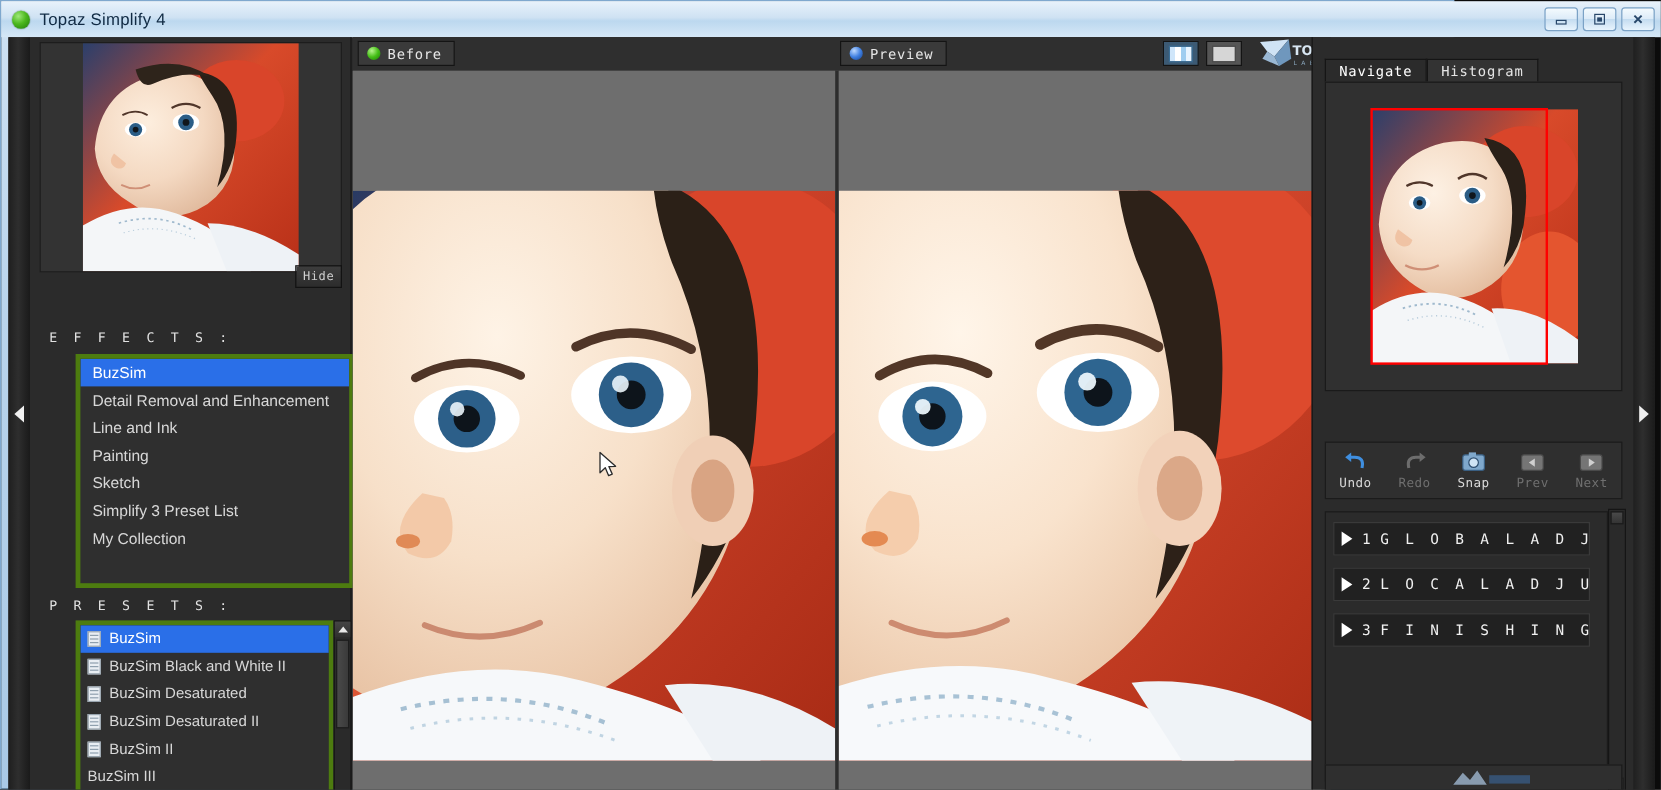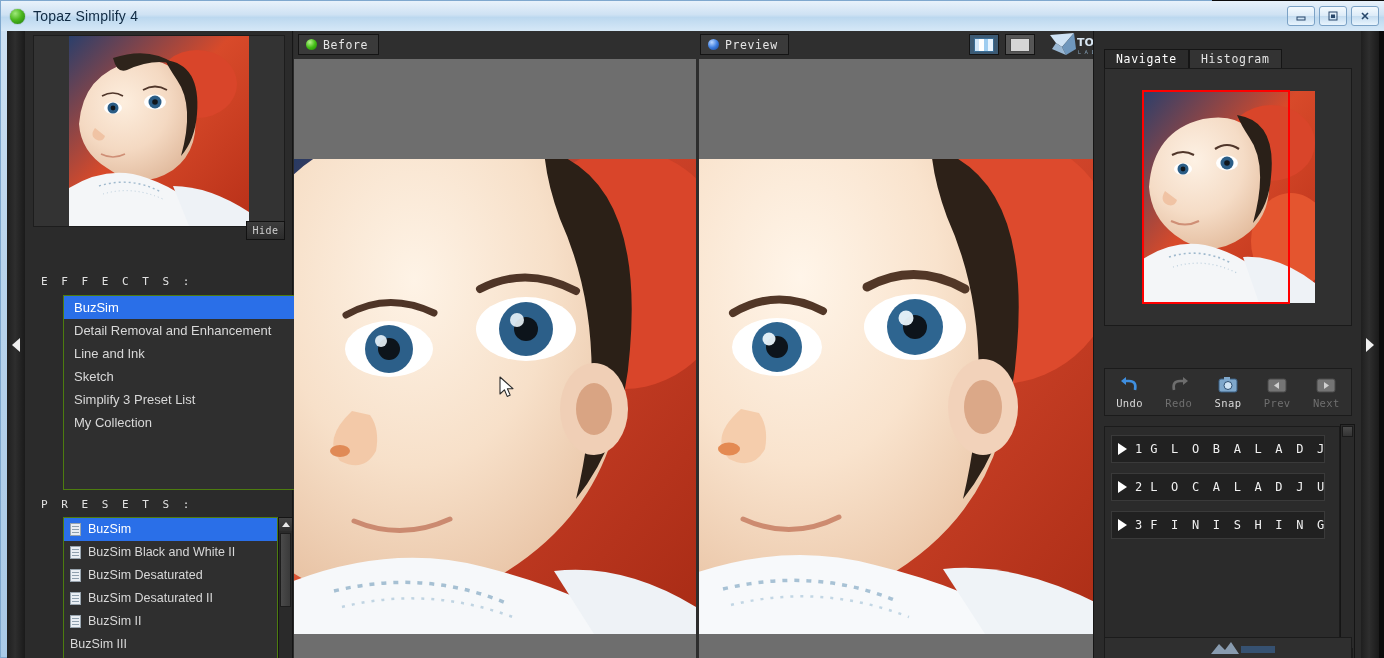--- a/index.html
+++ b/index.html
@@ -71,21 +71,21 @@
     position:absolute; right:7px; top:190px; width:39px;height:19px;
     background:linear-gradient(180deg,#3d3d3d,#2c2c2c);
     border:1px solid #121212; color:#cfcfcf; font-size:10px;
     display:flex;align-items:center;justify-content:center; letter-spacing:.5px;
   }
   .sect-label{
     position:absolute; left:16px; color:#e2e2e2; font-size:11px; letter-spacing:3.5px;
     font-family:"DejaVu Sans Mono", monospace;
   }
   .listbox{
-    position:absolute; background:#2f2f2f; border:1px solid #4d7c0f;
+    position:absolute; background:#2f2f2f; border:4px solid #4d7c0f;
     overflow:hidden;
   }
   .list-item{
     height:23px; line-height:23px; padding-left:10px;
     color:#d8d8d8; font-size:13px; font-family:"Liberation Sans", sans-serif;
     white-space:nowrap;
   }
   .list-item.sel{ background:#2a6fe8; color:#fff; }
   .preset-item{
     height:23px; line-height:23px; padding-left:6px;
@@ -294,20 +294,21 @@
         </div>
 
         <div class="hide-btn">Hide</div>
 
         <div class="sect-label" style="top:244px">E F F E C T S :</div>
 
         <div class="listbox" id="effects-list" style="left:38px; top:264px; width:232px; height:195px;">
             <div class="list-item sel">BuzSim</div>
             <div class="list-item">Detail Removal and Enhancement</div>
             <div class="list-item">Line and Ink</div>
+            <div class="list-item">Painting</div>
             <div class="list-item">Sketch</div>
             <div class="list-item">Simplify 3 Preset List</div>
             <div class="list-item">My Collection</div>
           </div>
 
         <div class="sect-label" style="top:467px">P R E S E T S :</div>
 
         <div class="listbox" id="presets-list" style="left:38px; top:486px; width:215px; height:172px;">
             <div class="preset-item sel">
               <span class="doc-ico"></span>

